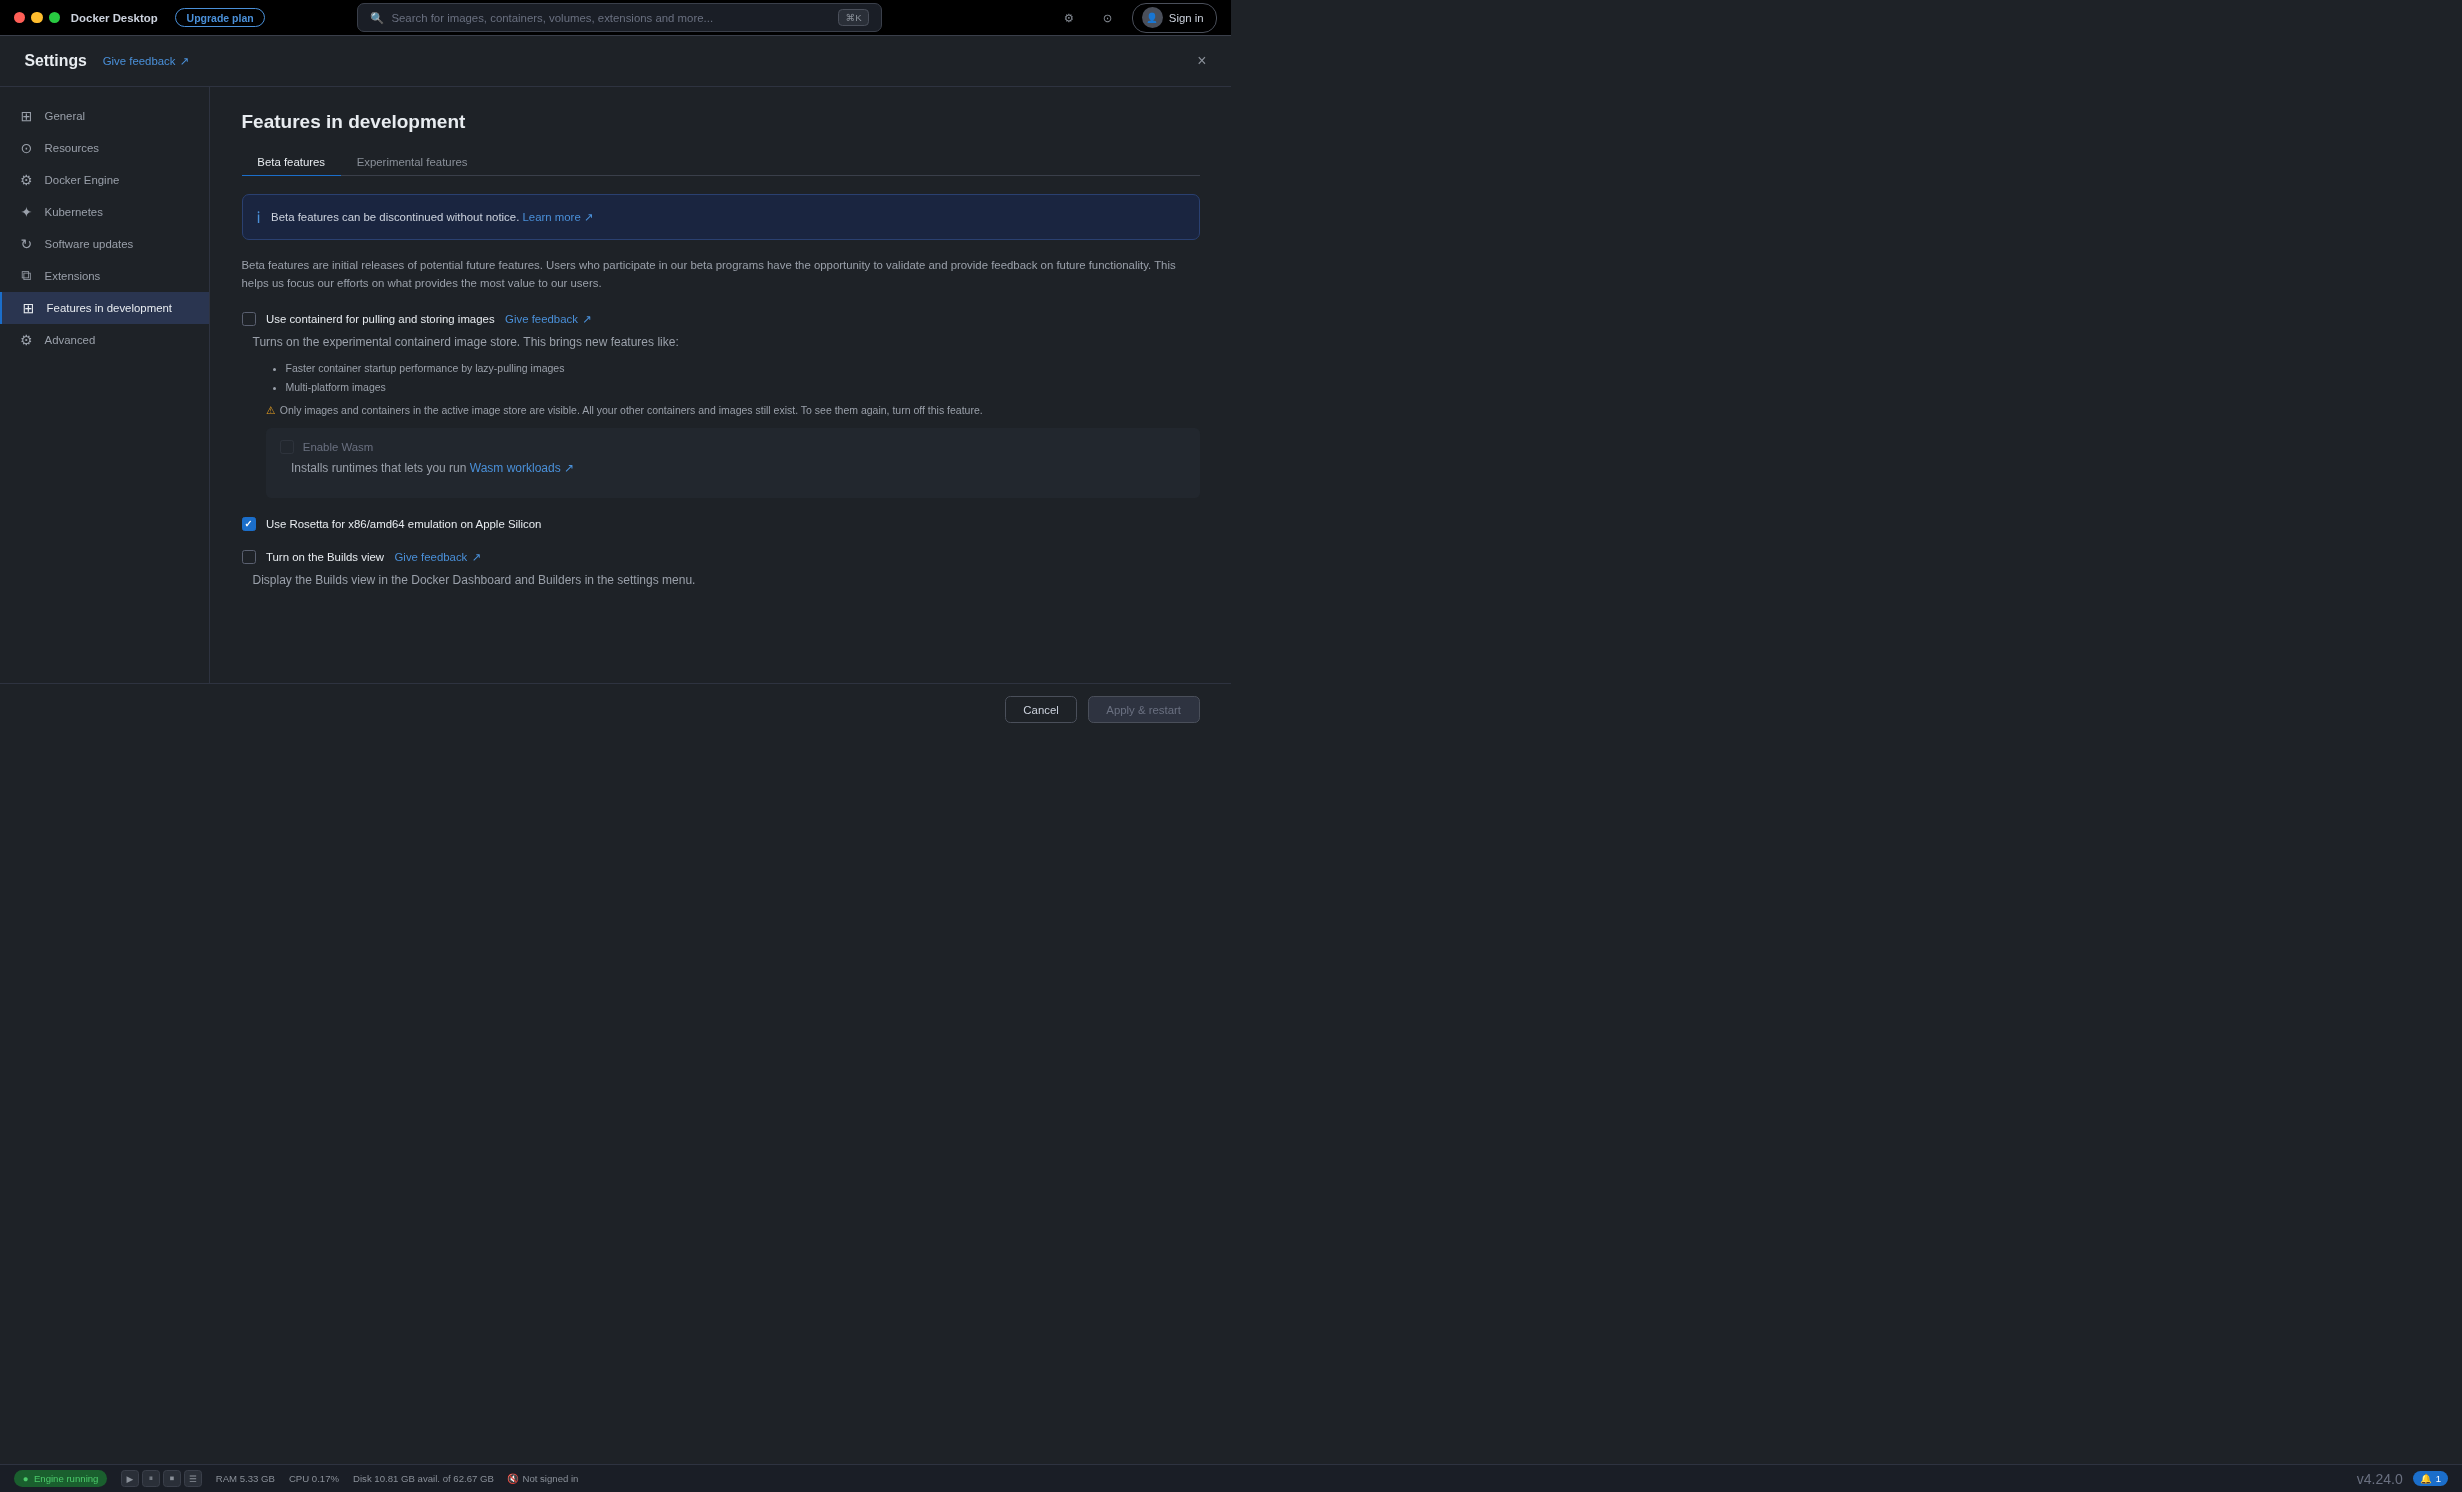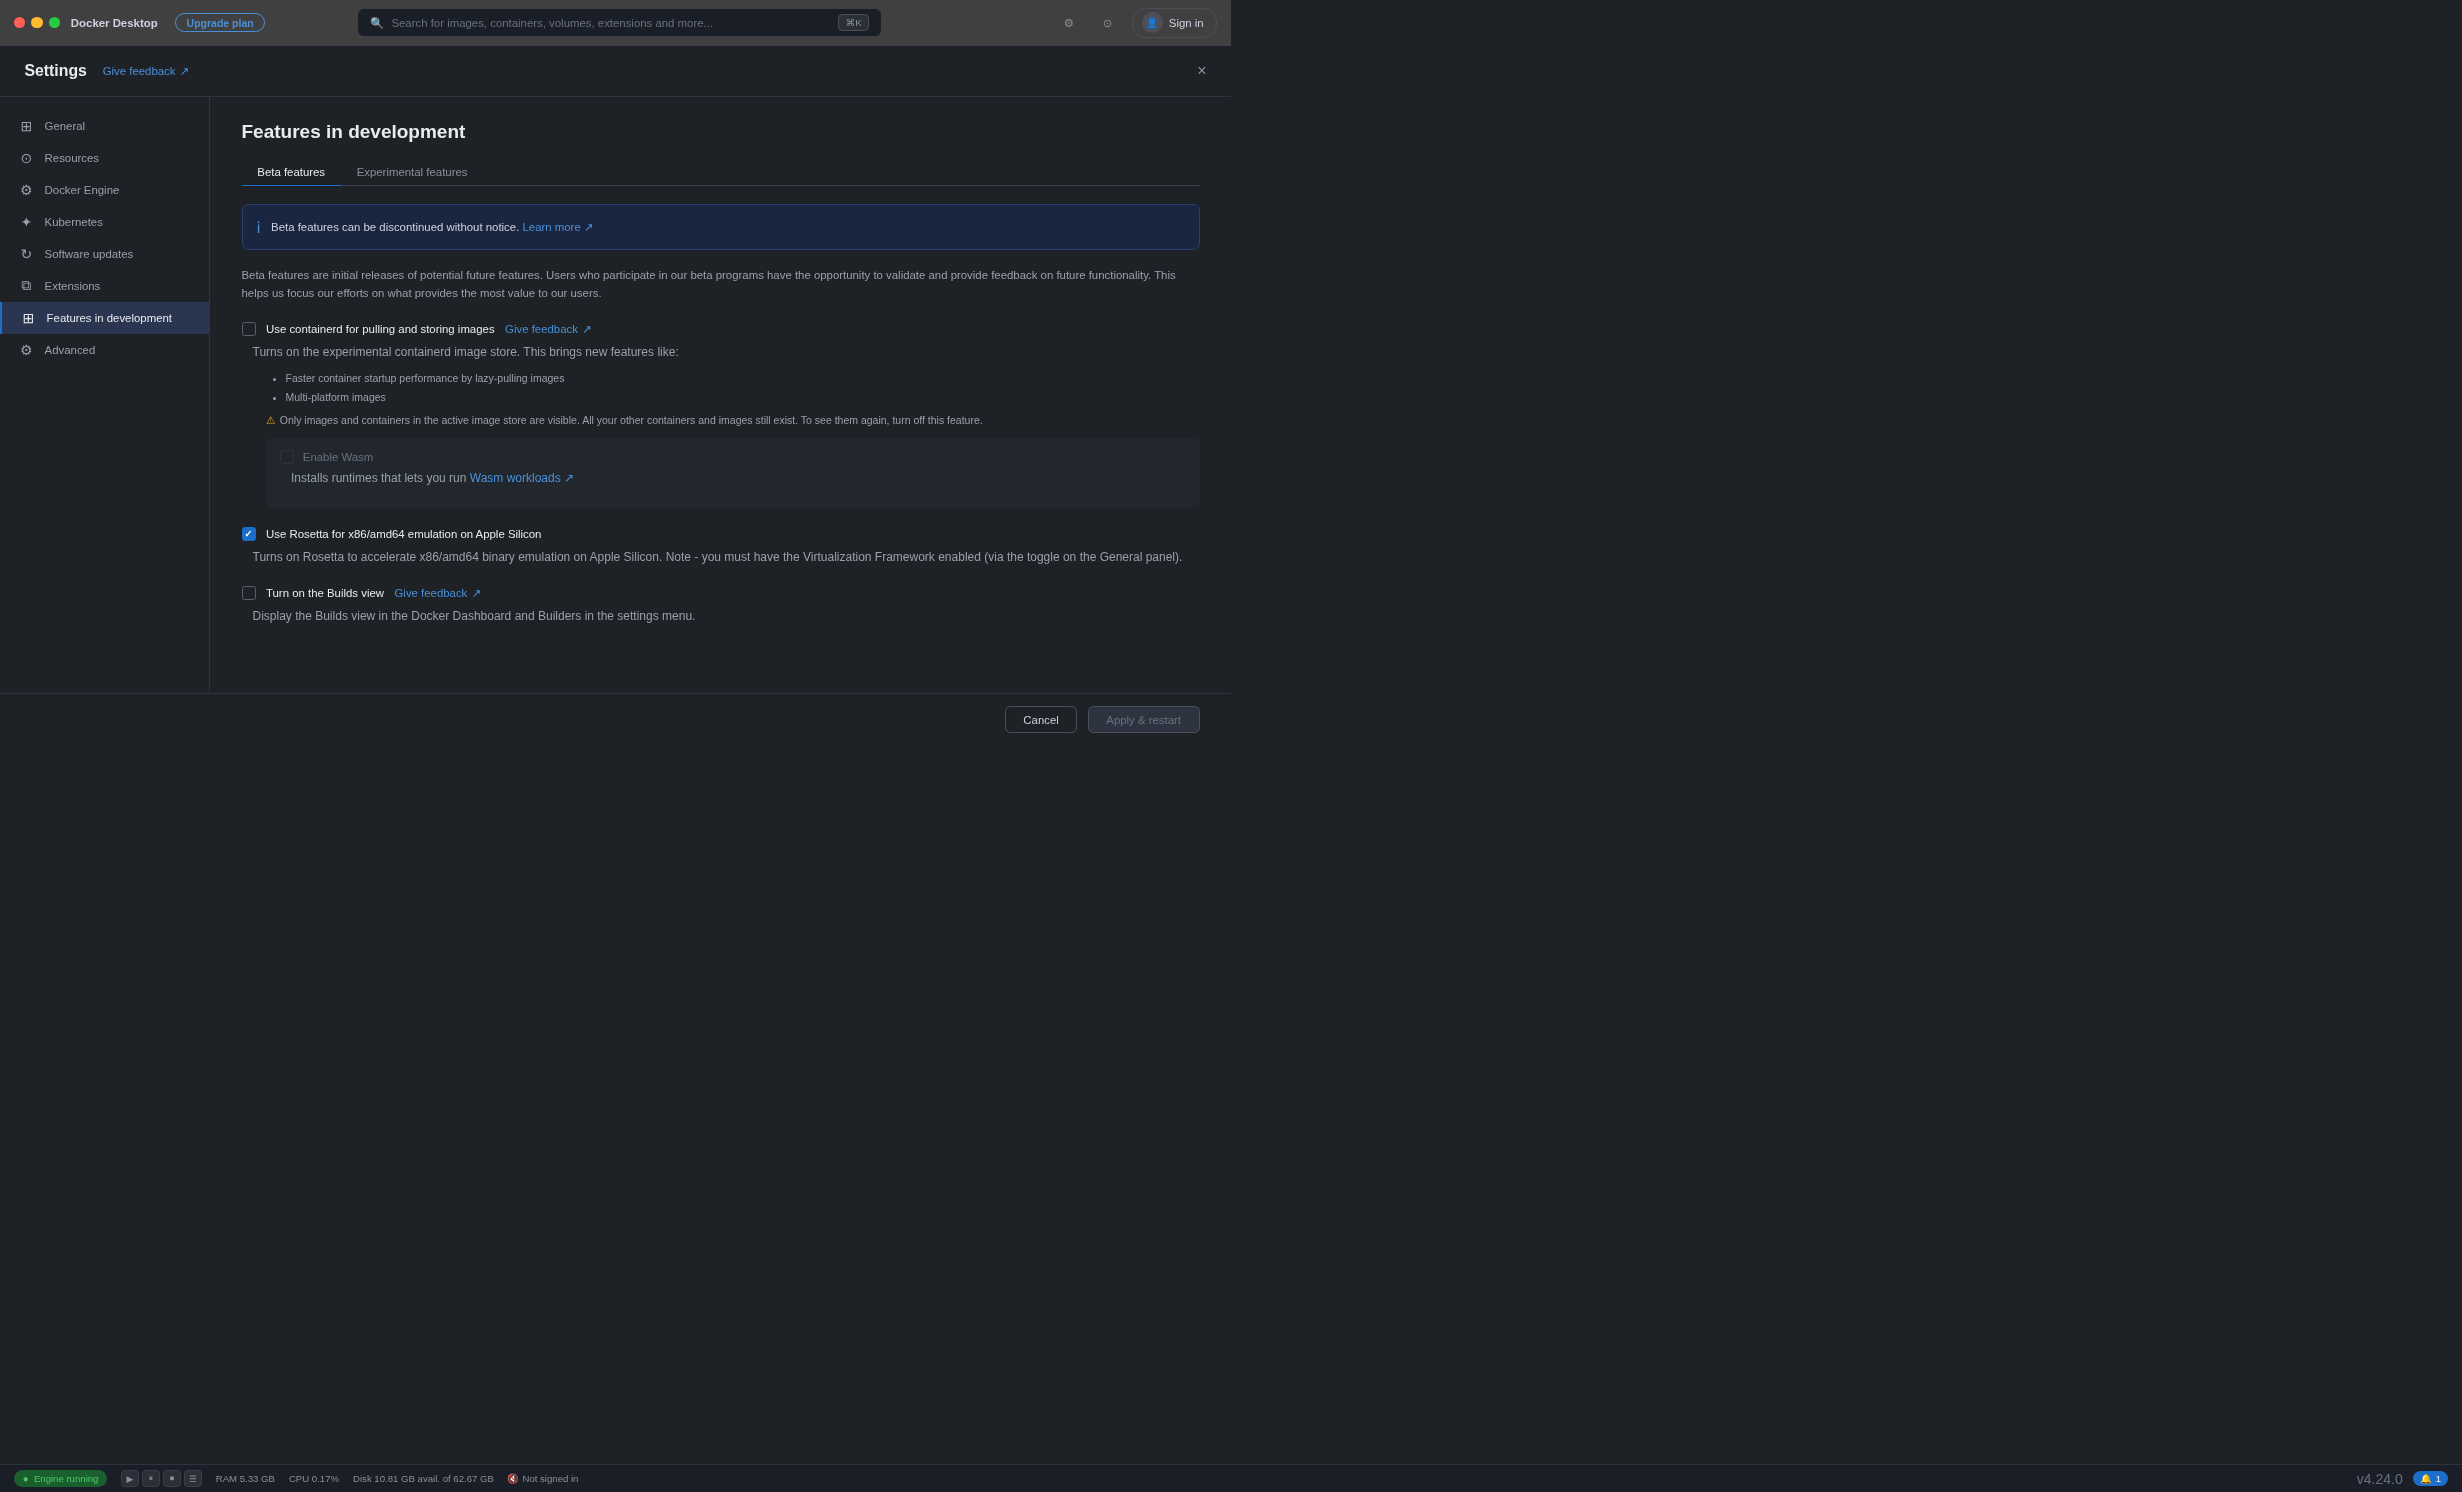--- a/index.html
+++ b/index.html
@@ -8,22 +8,22 @@
       background: #1e2227;
       color: #cdd3de;
       width: 1231px;
       height: 746px;
       overflow: hidden;
       font-size: 11.4px;
     }
 
     
     .titlebar {
-      background: #404040;
-      height: 46px;
+      background: #000000;
+      height: 36px;
       display: flex;
       align-items: center;
       padding: 0 14px;
       gap: 10.5px;
       border-bottom: 0.9px solid #3a3f4a;
     }
     .traffic-lights {
       display: flex;
       gap: 6.1px;
       align-items: center;
@@ -556,21 +556,20 @@
       </div>
     </div>
 
     <div class="feature-item">
       <div class="feature-header">
         <div class="checkbox checked">
           <span class="checkbox-check">✓</span>
         </div>
         <span class="feature-label">Use Rosetta for x86/amd64 emulation on Apple Silicon</span>
       </div>
-      <p class="feature-desc">Turns on Rosetta to accelerate x86/amd64 binary emulation on Apple Silicon. Note - you must have the Virtualization Framework enabled (via the toggle on the General panel).</p>
     </div>
 
     <div class="feature-item">
       <div class="feature-header">
         <div class="checkbox"></div>
         <span class="feature-label">Turn on the Builds view</span>
         <a class="give-feedback-link">
           <span>Give feedback</span>
           <span>↗</span>
         </a>

